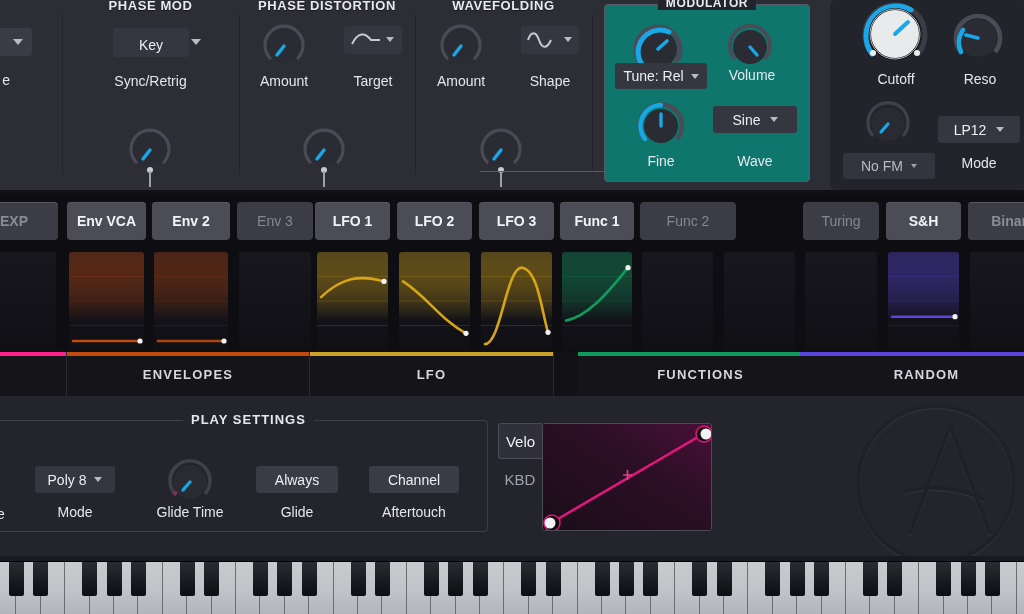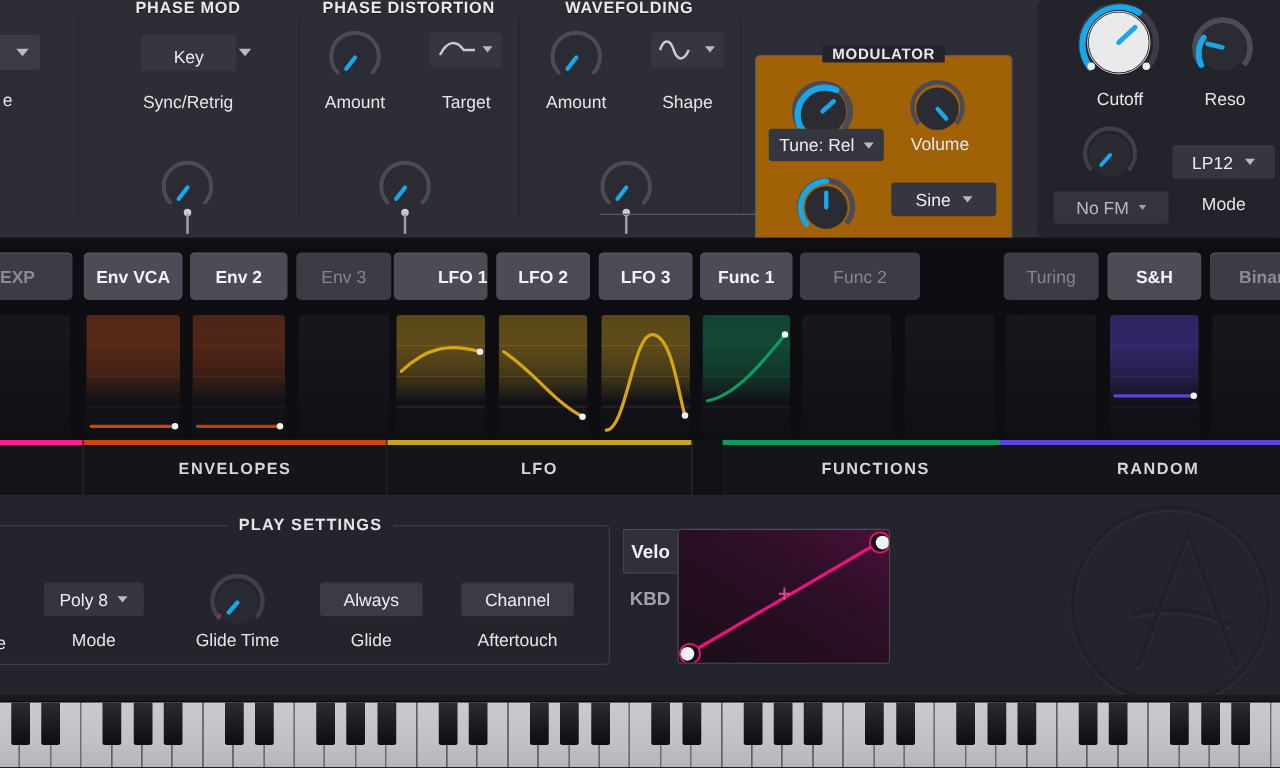--- a/index.html
+++ b/index.html
@@ -43,22 +43,21 @@
     font-size: 14px;
     padding: 4px 8px;
     white-space: nowrap;
   }
 
   
   .group-box {
     position: absolute;
     border: 1px solid #5a5b66;
     border-radius: 4px;
-    background: #a16207;
-    margin-top: 40px;
+    background: #0f766e;
   }
   .group-box .gtitle {
     position: absolute; top: -9px; left: 50%; transform: translateX(-50%);
     background: #24252c; padding: 0 8px;
     font-size: 12px; font-weight: bold; letter-spacing: .6px; color:#e9eaee;
     white-space:nowrap;
   }
   .tie {
     position:absolute; border-left:1px solid #5a5b66; border-bottom:1px solid #5a5b66;
   }
@@ -134,21 +133,21 @@
     color:#edeef2; font-size:14px; padding:5px 12px; white-space:nowrap;
   }
 
   .curve-box {
     position:absolute;
     border:1px solid #4a4b55; border-radius:3px; overflow:hidden;
     background:#161017;
   }
   .vk-tab {
     position:absolute; display:flex;align-items:center;justify-content:center;
-    font-size:15px; white-space:nowrap;font-weight:bold;
+    font-size:15px; white-space:nowrap;
   }
   .vk-tab.on { background:#2f3039; color:#f0f1f5; border:1px solid #4a4b55; border-right:none; border-radius:3px 0 0 3px;}
   .vk-tab.off { color:#9fa0aa; }
 
   
   .keyboard { position:absolute; left:0; top:556px; width:1024px; height:58px; background:#0c0c10; }
   .kb-top { position:absolute;left:0;top:0;width:1024px;height:6px;background:#191a20;border-bottom:1px solid #000;}
   .wkey {
     position:absolute; top:6px; height:52px;
     background: linear-gradient(180deg,#c9cace 0%, #c2c3c8 55%, #b4b5ba 100%);
@@ -358,21 +357,21 @@
       </div>
       <div class="tab active" style="left: 67px; width: 79px;">
         <span>Env VCA</span>
       </div>
       <div class="tab active" style="left: 152px; width: 78px;">
         <span>Env 2</span>
       </div>
       <div class="tab inactive" style="left: 237px; width: 76px;">
         <span>Env 3</span>
       </div>
-      <div class="tab active" style="left: 315px; width: 75px; justify-content: flex-end;">
+      <div class="tab active" style="left: 315px; width: 75px;">
         <span>LFO 1</span>
       </div>
       <div class="tab active" style="left: 397px; width: 75px;">
         <span>LFO 2</span>
       </div>
       <div class="tab active" style="left: 479px; width: 75px;">
         <span>LFO 3</span>
       </div>
       <div class="tab active" style="left: 560px; width: 74px;">
         <span>Func 1</span>

